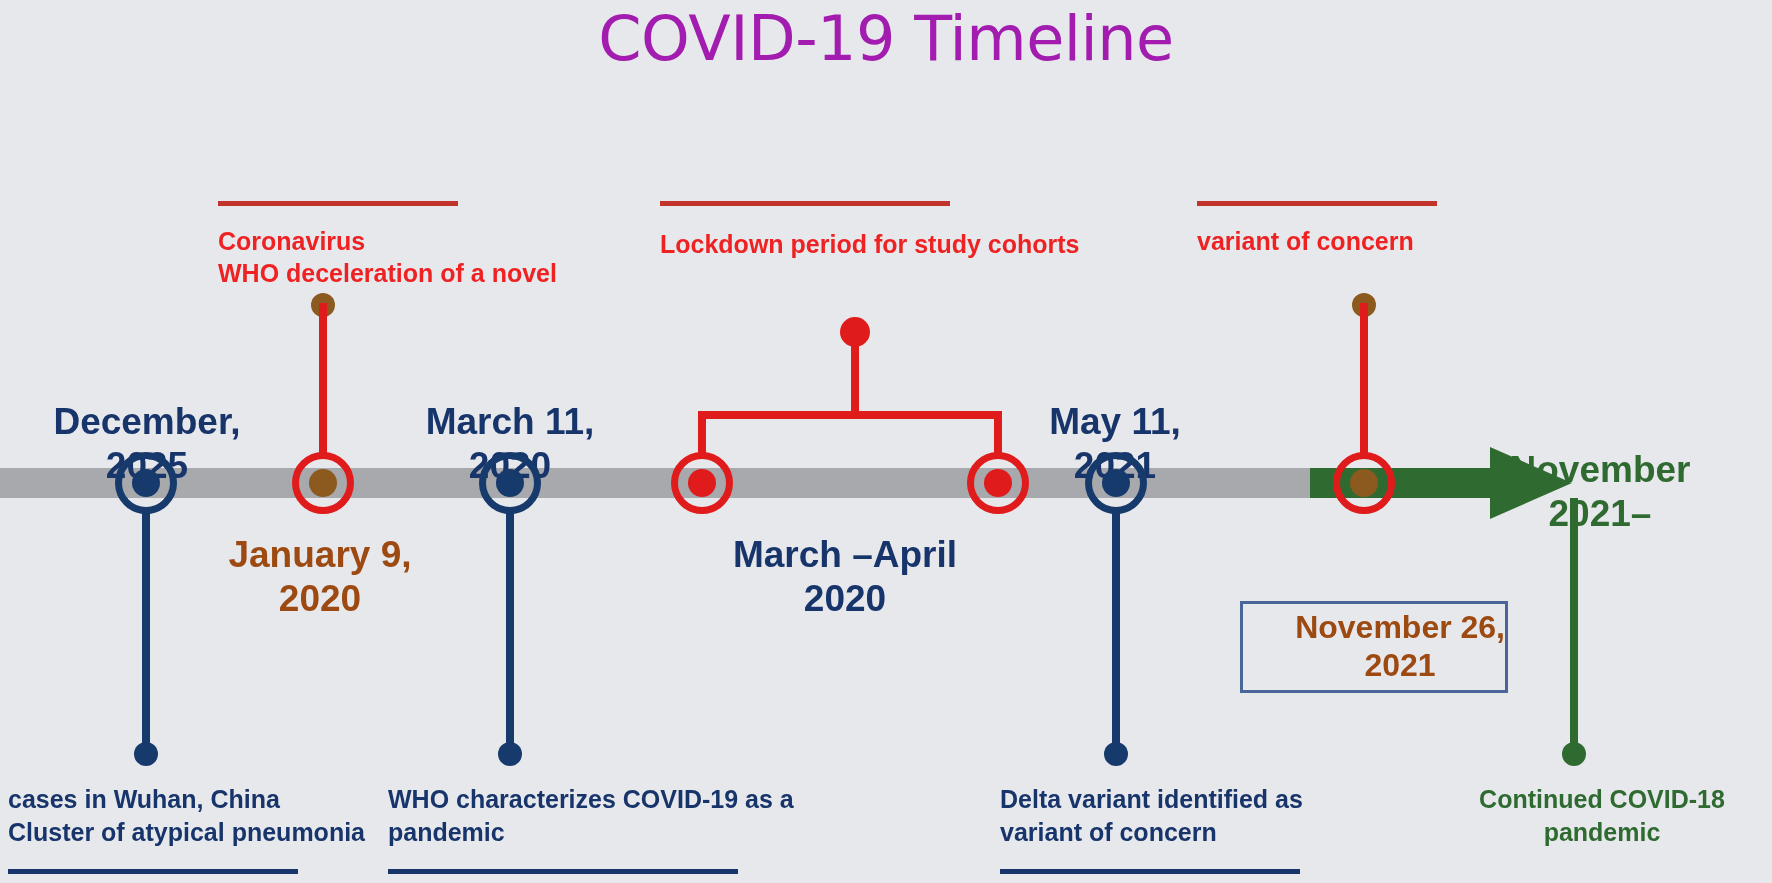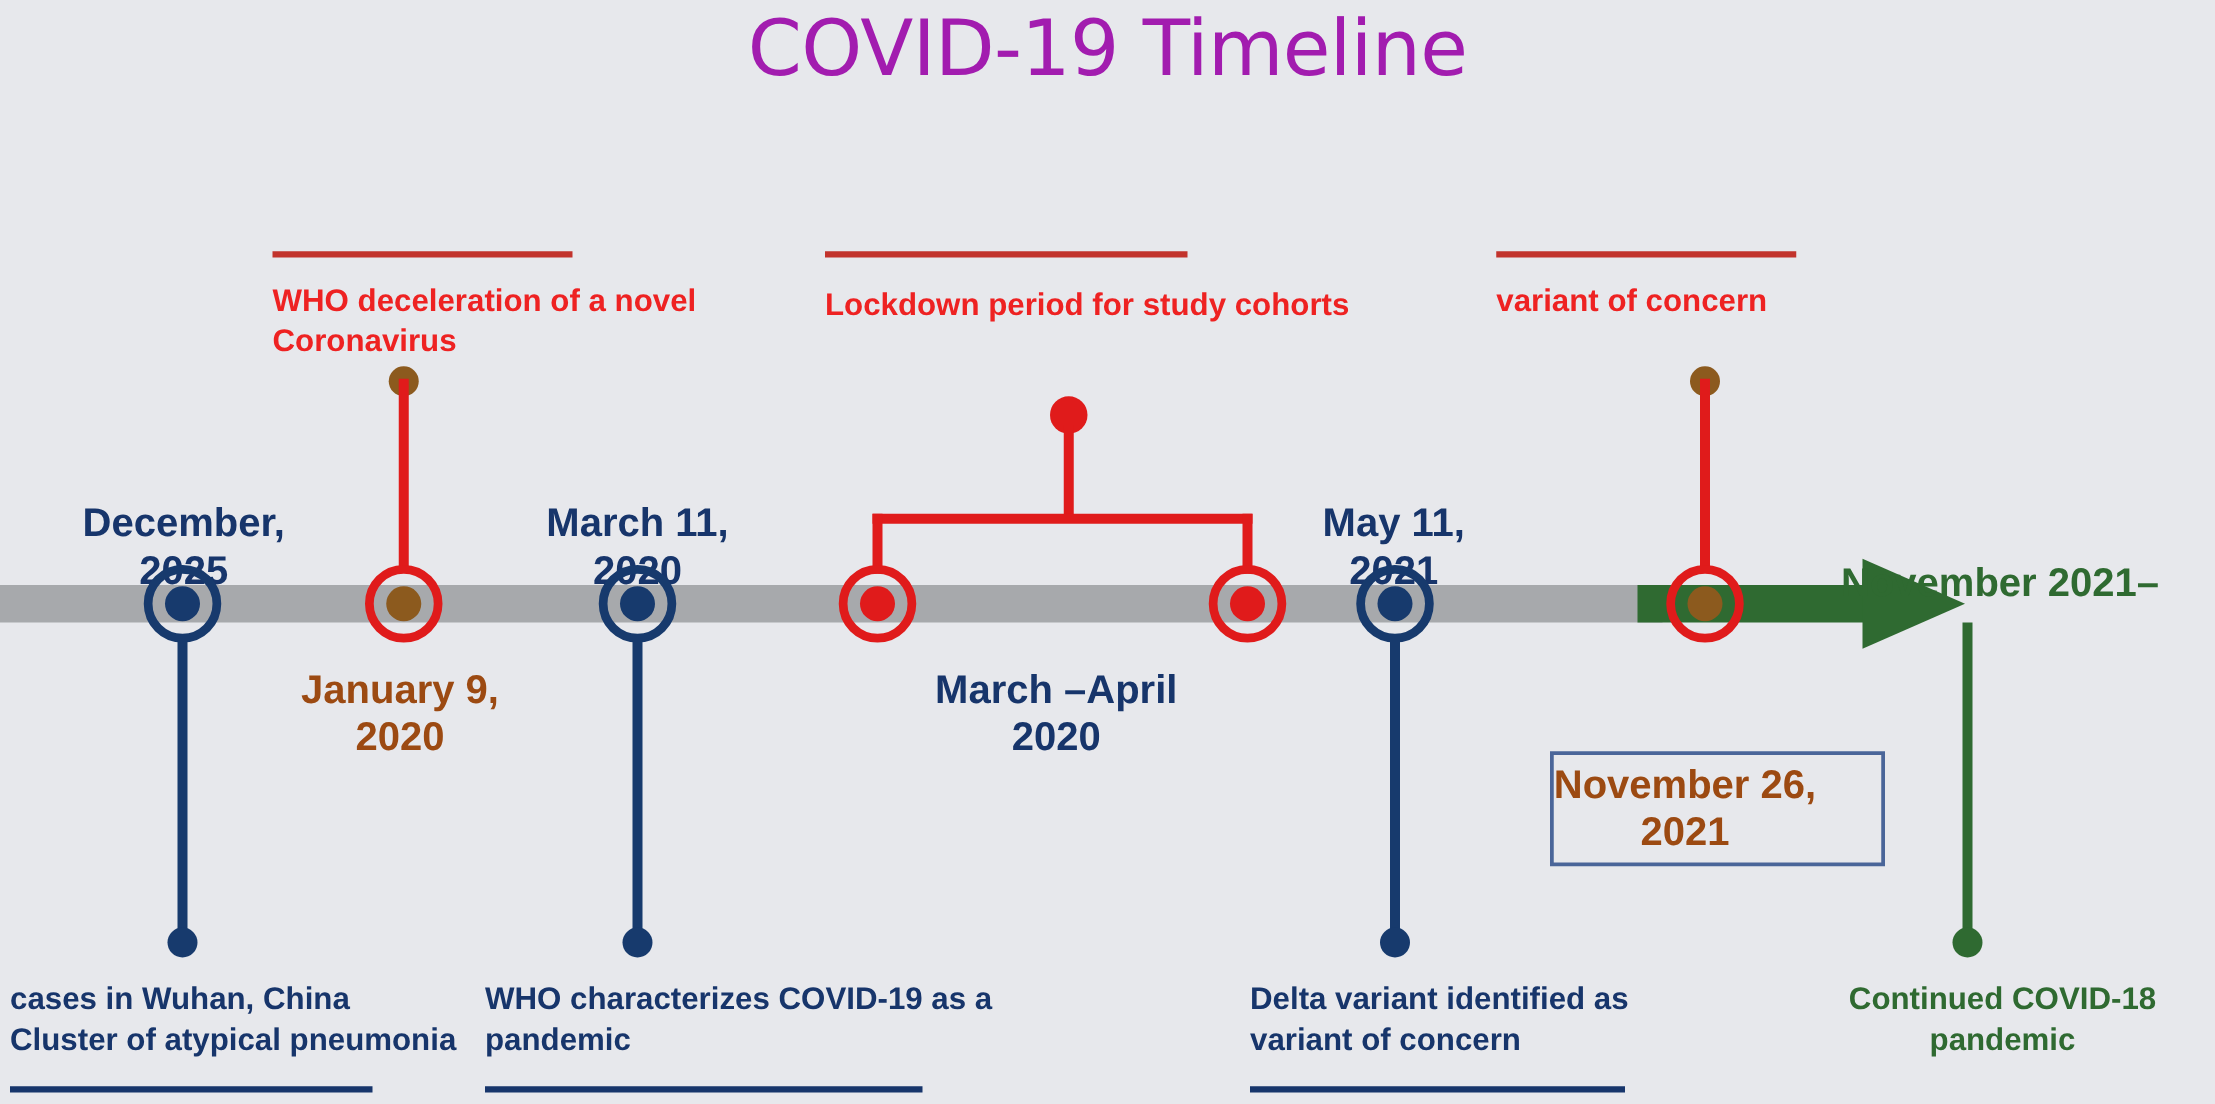--- a/index.html
+++ b/index.html
@@ -67,38 +67,38 @@
 
   
   .callout{
     position:absolute;
     color:#ee2222;font-size:25px;font-weight:bold;line-height:1.28;
   }
   .rule-red{position:absolute;height:5px;background:#c2332c;}
 
   .datelabel{
     position:absolute;text-align:center;
-    font-size:32px;font-weight:bold;line-height:1.18;
+    font-size:37px;font-weight:bold;line-height:1.18;
   }
   .d-navy{color:#17356b;}
   .d-brown{color:#9c4a12;}
   .d-green{color:#2f6a31;}
 
   .caption{
     position:absolute;
     font-size:25px;font-weight:bold;line-height:1.3;
   }
   .c-navy{color:#17356b;}
   .c-green{color:#2f6a31;}
   .rule-navy{position:absolute;height:5px;background:#17356b;}
 
   .boxed{
     position:absolute;box-sizing:border-box;
     border:3px solid #4a6599;
-    display:flex;align-items:center;justify-content:flex-start;
+    display:flex;align-items:center;justify-content:flex-end;
     text-align:center;
     color:#9c4a12;font-size:32px;font-weight:bold;line-height:1.18;
   }
 </style>
 </head>
 <body>
 
 <div id="stage">
 
   <div class="title">COVID-19 Timeline</div>
@@ -117,22 +117,22 @@
   <div class="stem navy" style="left:142px;top:512px;height:240px;"></div>
   <div class="enddot navy" style="left:134px;top:742px;"></div>
   <div class="caption c-navy" style="left:8px;top:783px;width:400px;">
     <div>cases in Wuhan, China</div>
     <div>Cluster of atypical pneumonia</div>
   </div>
   <div class="rule-navy" style="left:8px;top:869px;width:290px;"></div>
 
   <div class="rule-red" style="left:218px;top:201px;width:240px;"></div>
   <div class="callout" style="left:218px;top:225px;width:340px;">
+    <div>Coronavirus</div>
     <div>WHO deceleration of a novel</div>
-    <div>Coronavirus</div>
   </div>
   <div class="enddot brown" style="left:311px;top:293px;"></div>
   <div class="stem red" style="left:319px;top:303px;height:152px;"></div>
   <div class="marker m-redbrown" style="left:292px;top:452px;">
     <div class="core"></div>
   </div>
   <div class="datelabel d-brown" style="left:205px;top:533px;width:230px;">
     <div>January 9,</div>
     <div>2020</div>
   </div>

